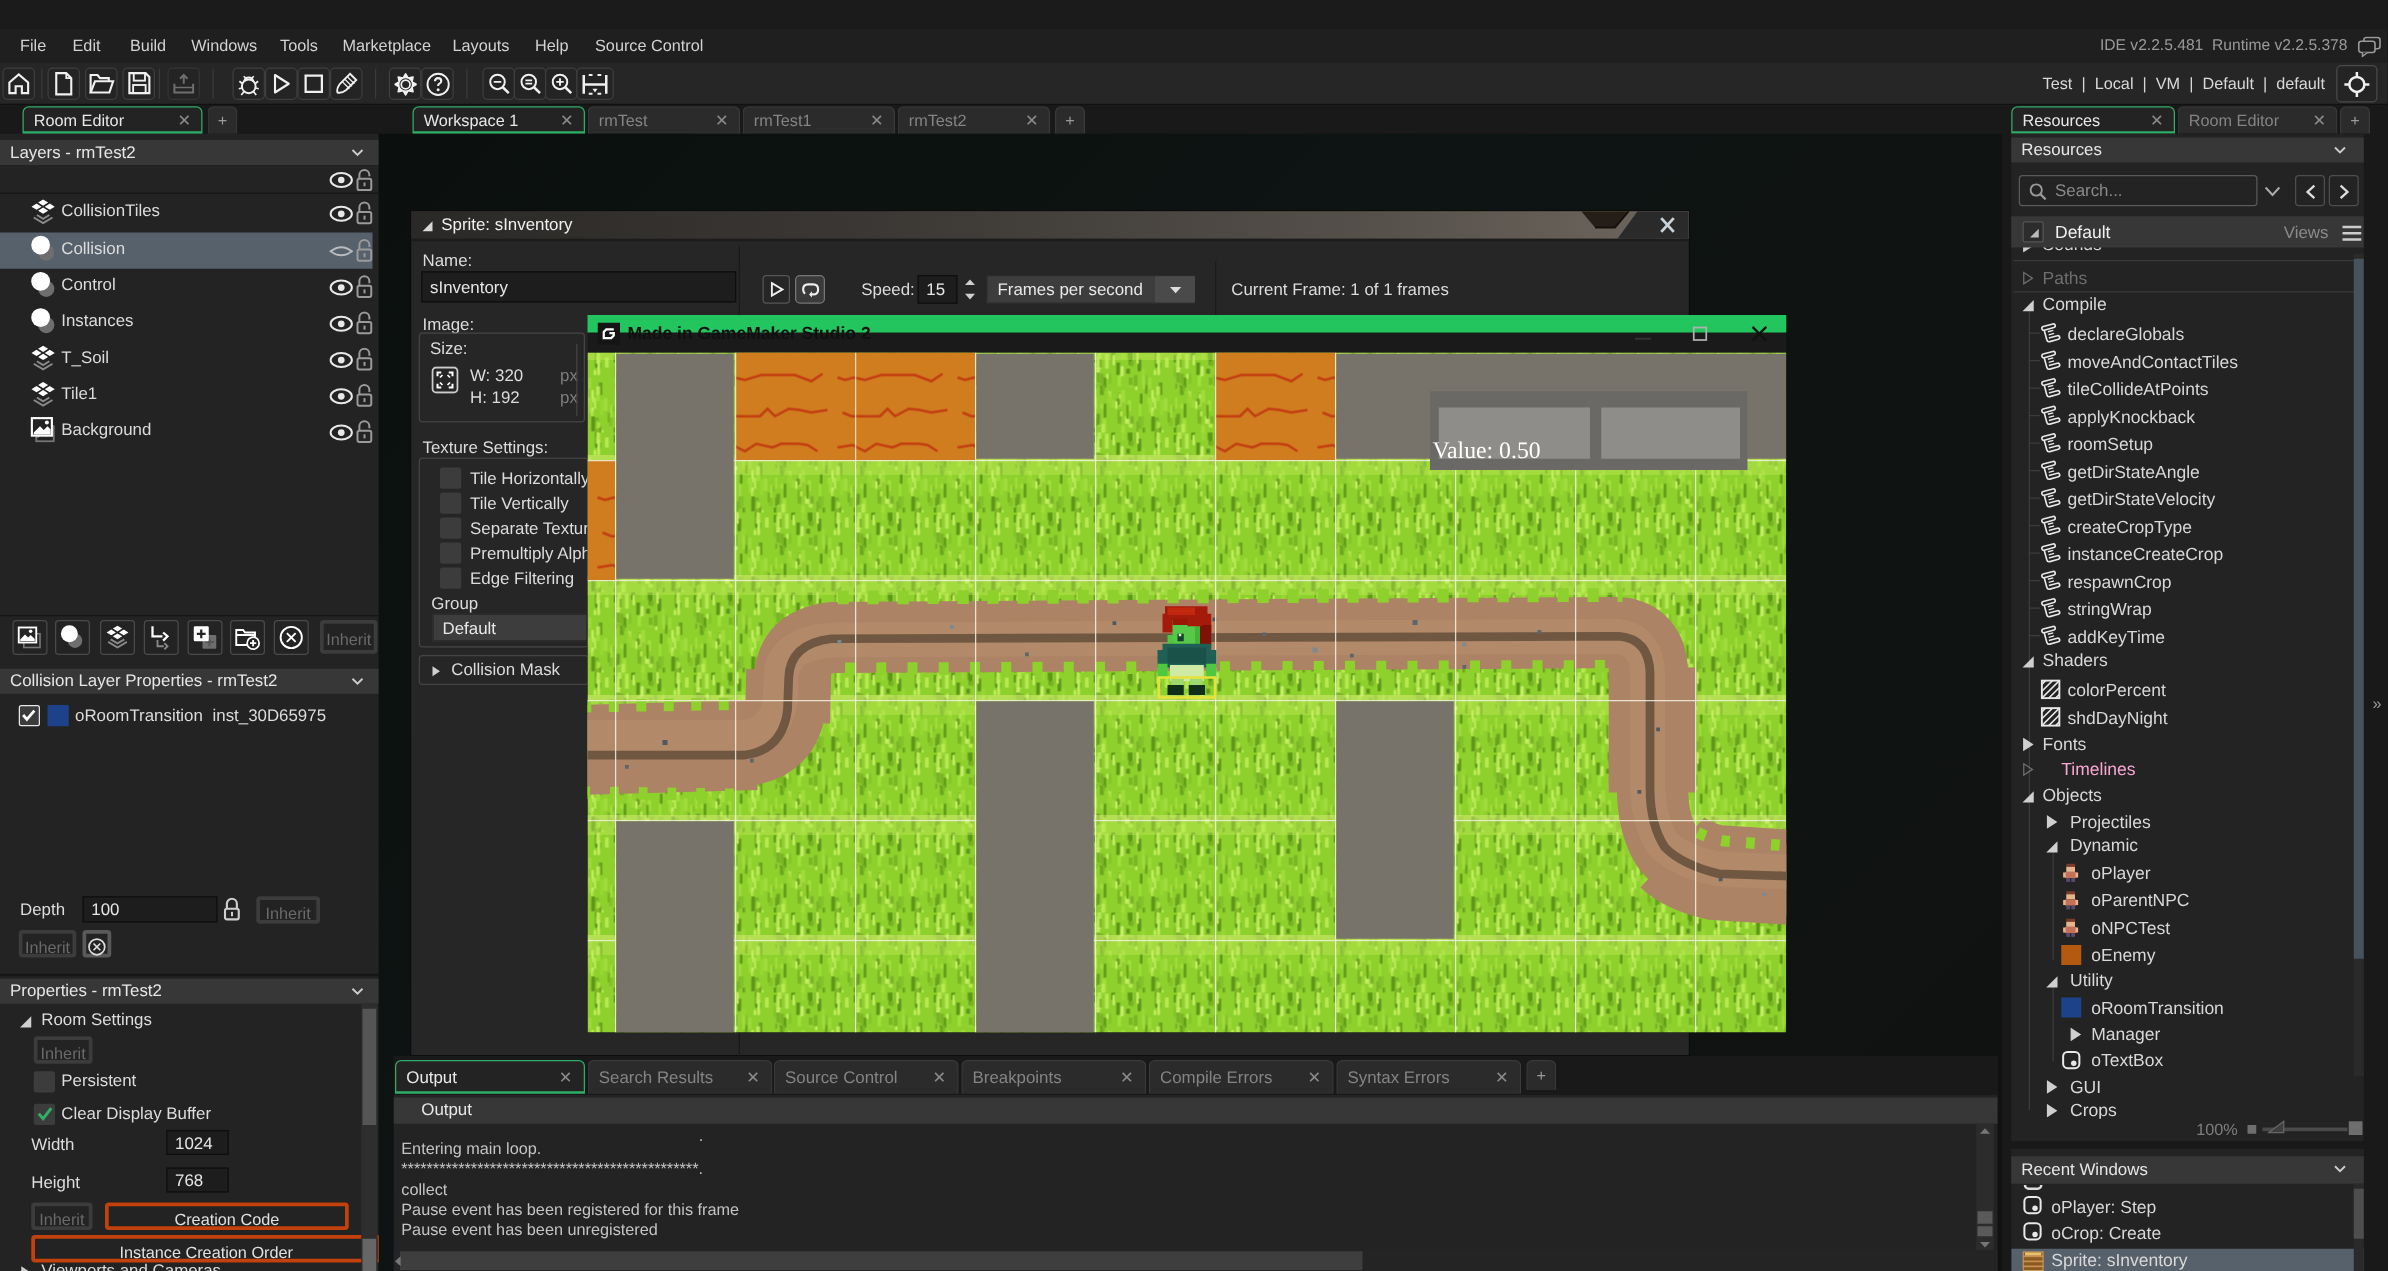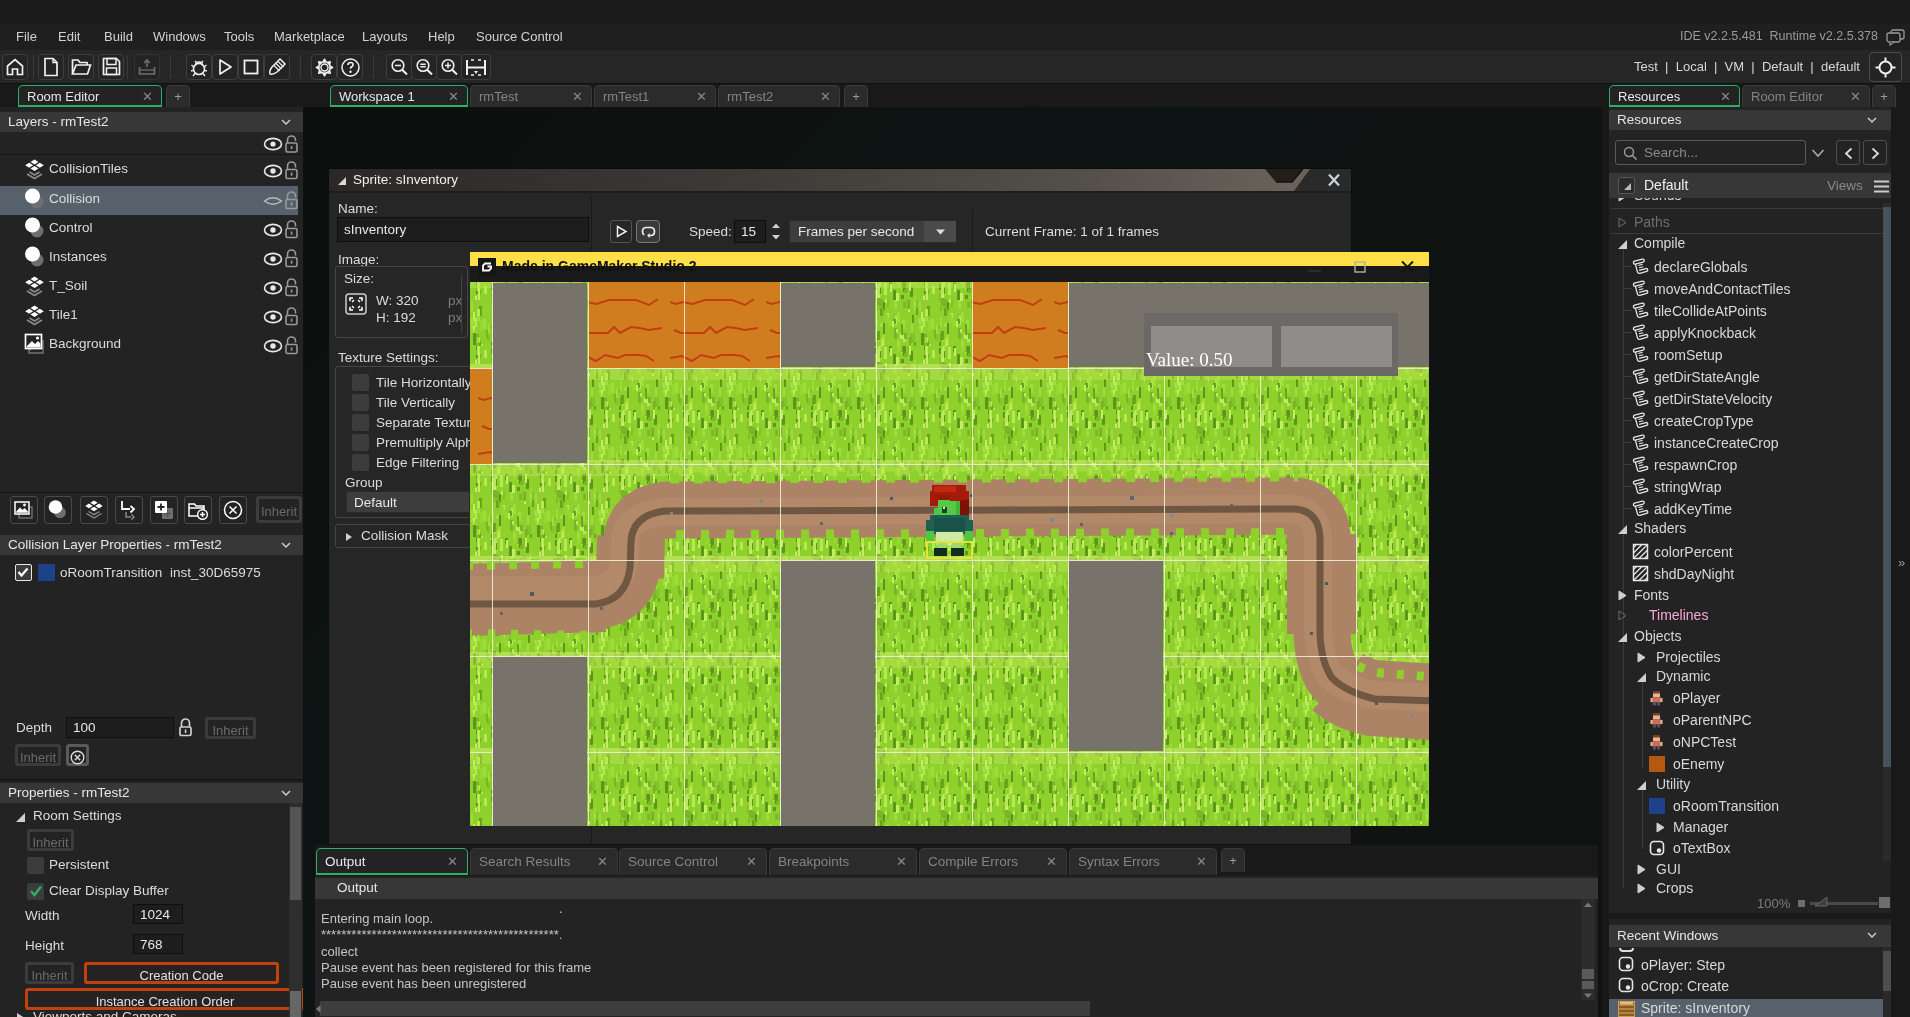--- a/index.html
+++ b/index.html
@@ -510,21 +510,21 @@
     </div>
     <div class="abs" style="left:6px;top:355px;width:136px;height:24px;border:1px solid #454545;border-radius:3px">
       <svg class="abs" style="left:9px;top:7px" width="8" height="10" viewBox="0 0 8 10">
           <path d="M1 1 L7 5 L1 9 Z" fill="#cfcfcf"></path>
         </svg>
       <div class="label" style="left:25px;top:3px">Collision Mask</div>
     </div>
   </div>
 
   <div class="abs" id="gamewin" style="left:470px;top:252px;width:959px;height:574px;background:#1a1a1a">
-    <div class="abs" style="left:0;top:0;width:959px;height:14px;background:#fde047">
+    <div class="abs" style="left:0;top:0;width:959px;height:14px;background:#22c55e">
       <svg class="abs" style="left:8px;top:6px" width="18" height="18" viewBox="0 0 18 18">
           <rect width="18" height="18" fill="#151515"></rect>
           <path d="M13 5.5 L7 5.5 L5 7.5 L5 12.5 L11 12.5 L13 10.5 L13 8.5 L9.5 8.5" stroke="#fff" stroke-width="1.8" fill="none"></path>
         </svg>
       <div class="abs" style="left:32px;top:6px;font-size:14px;color:#111;font-weight:bold">Made in GameMaker Studio 2</div>
       <svg class="abs" style="left:836px;top:8px" width="110" height="14" viewBox="0 0 110 14">
         <line x1="2" y1="11" x2="15" y2="11" stroke="#333" stroke-width="1.5"></line>
         <rect x="49" y="2" width="10" height="10" fill="none" stroke="#b0b0b0" stroke-width="1.4"></rect>
         <path d="M96 1.5 L107 12.5 M107 1.5 L96 12.5" stroke="#111" stroke-width="1.8"></path>
       </svg>

